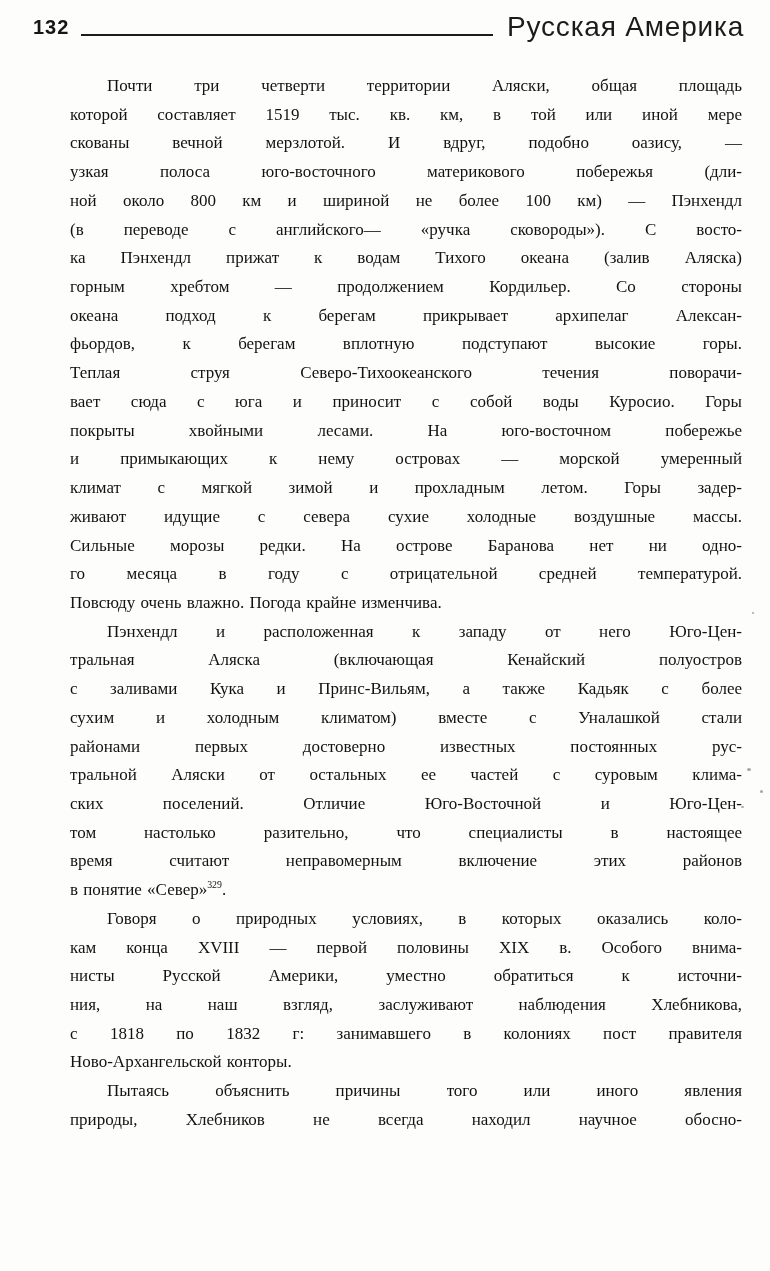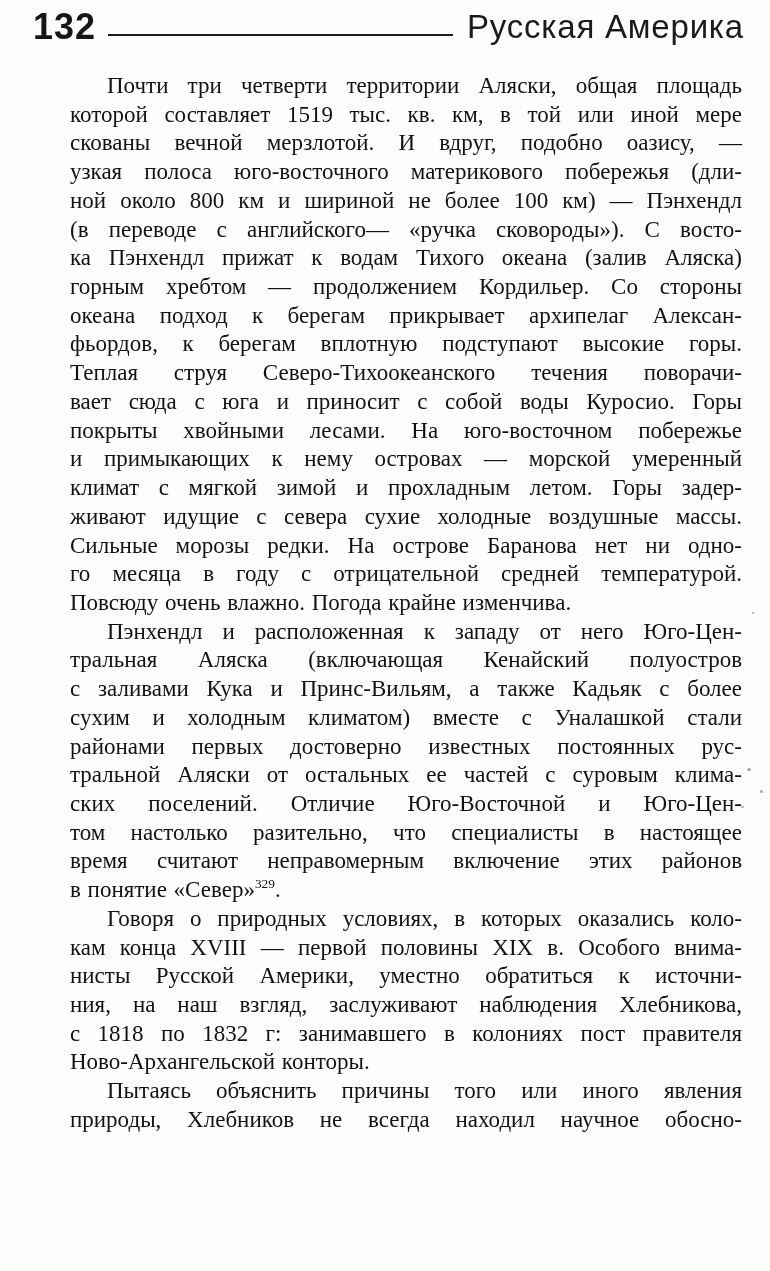--- a/index.html
+++ b/index.html
@@ -16,44 +16,44 @@
     overflow: hidden;
   }
   .header {
     position: absolute;
     left: 33px; top: 14px; right: 26px;
     display: flex;
     align-items: flex-end;
     font-family: "Liberation Sans", sans-serif;
   }
   .pagenum {
-    font-size: 36px;
+    font-size: 20px;
     font-weight: 700;
     letter-spacing: 1px;
     line-height: 26px;
     color: #161616;
   }
   .header-rule {
     flex: 1;
     height: 0;
     border-bottom: 2.2px solid #1c1c1c;
     margin: 0 14px 4px 12px;
   }
   .running-title {
-    font-size: 33px;
+    font-size: 28px;
     font-weight: 400;
     letter-spacing: 0.8px;
     line-height: 26px;
     color: #1b1b1b;
   }
   .body-text {
     position: absolute;
     left: 70px; top: 72px;
     width: 672px;
-    font-size: 23px;
+    font-size: 17px;
     color: #121212;
   }
   .paragraph { margin: 0; padding: 0; }
   .line {
     height: 28.72px;
     line-height: 28.72px;
     text-align: justify;
     text-align-last: justify;
     word-spacing: 1px;
   }

